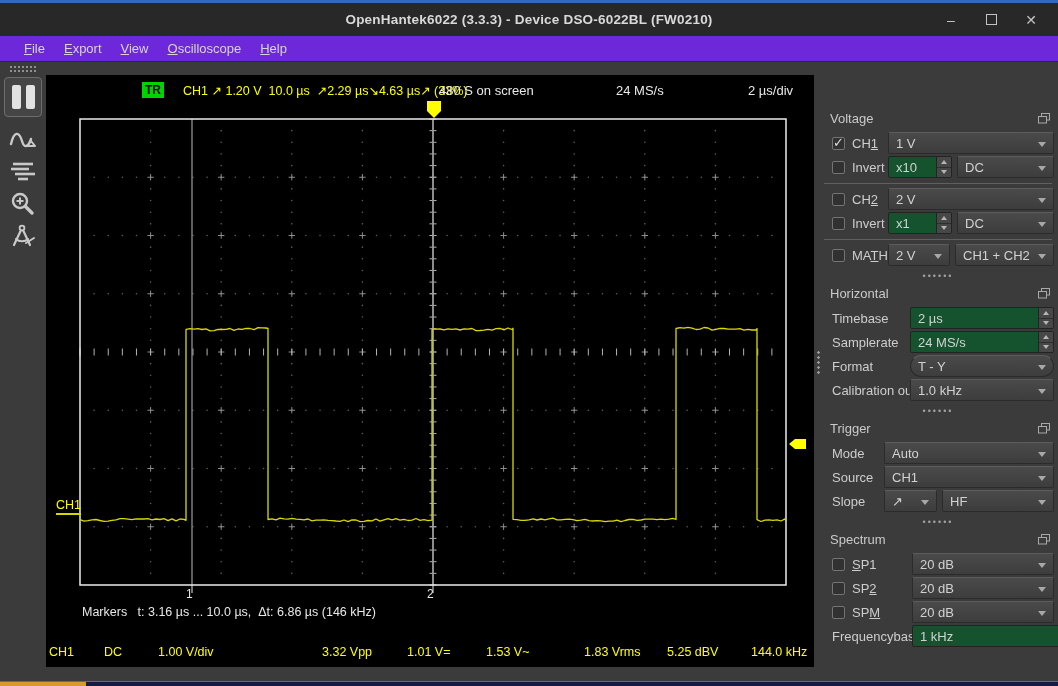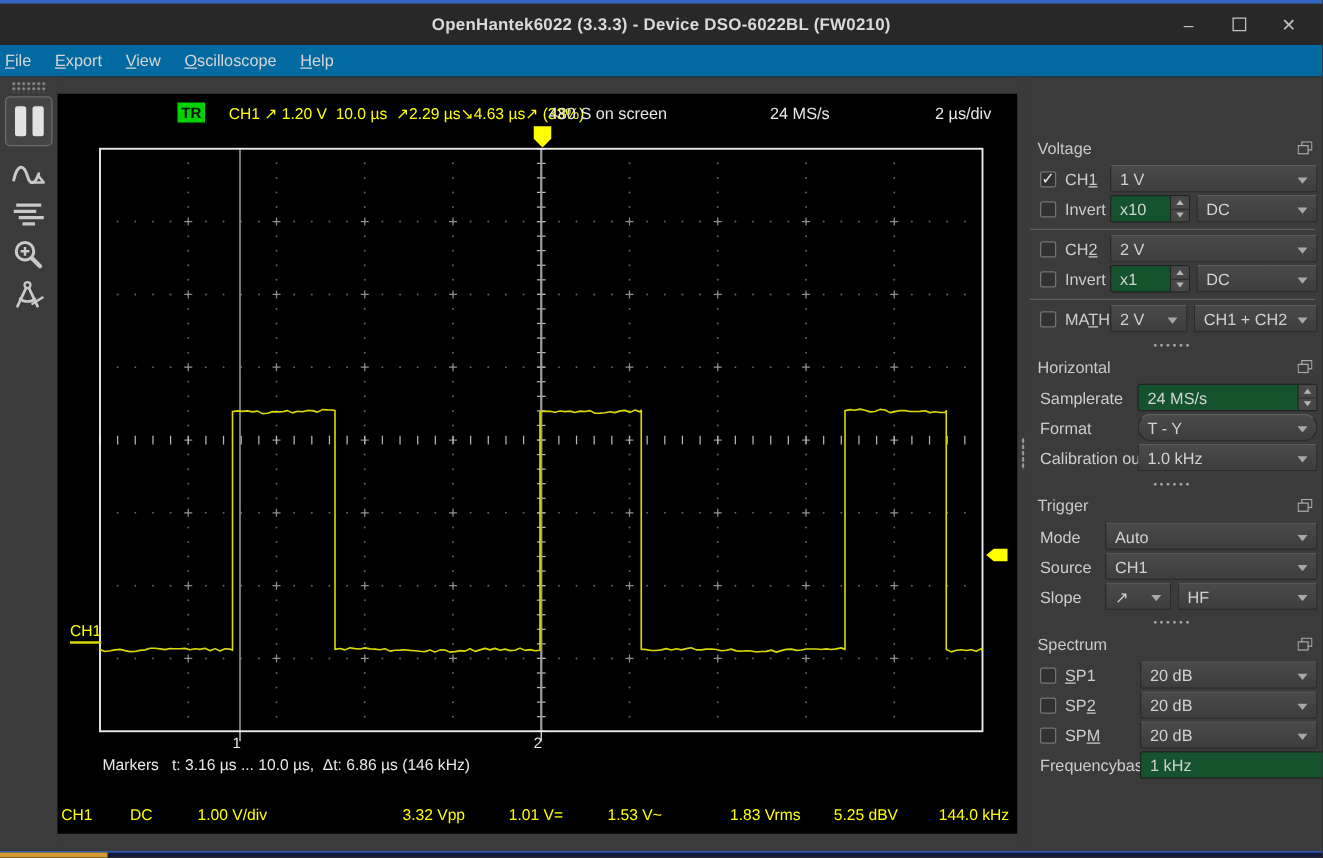--- a/index.html
+++ b/index.html
@@ -14,22 +14,22 @@
 
   
   .titlebar { position:absolute; left:0; top:3px; width:1058px; height:33px; background:#282828;
               display:flex; align-items:center; }
   .title-text { flex:1; text-align:center; color:#d9d9d9; font-size:13.5px; font-weight:bold; letter-spacing:.2px; }
   .winbtns { position:absolute; right:0; top:0; height:33px; display:flex; align-items:center; gap:14px; padding-right:14px; }
   .winbtn { width:26px; height:26px; display:flex; align-items:center; justify-content:center;
             color:#c3c3c3; font-size:14px; cursor:default; }
 
   
-  .menubar { position:absolute; left:0; top:36px; width:1058px; height:26px; background:#0369a1;
-             display:flex; align-items:center; padding-left:4px; border-bottom:1px solid #2a2a2a; }
+  .menubar { position:absolute; left:0; top:36px; width:1058px; height:26px; background:#6d28d9;
+             display:flex; align-items:center; padding-left:24px; border-bottom:1px solid #2a2a2a; }
   .menu-item { color:#d6d6d6; font-size:13px; padding:3px 0; margin-right:19px; }
   .menu-item .k { text-decoration:underline; }
 
   
   .content { position:absolute; left:0; top:62px; width:1058px; height:619px; background:#3b3b3b; display:flex; }
 
   
   .toolbar { width:46px; height:619px; background:#3b3b3b; position:relative; flex:0 0 46px; }
   .grip-dots { position:absolute; left:9px; top:3px; width:28px; height:9px;
     background-image:radial-gradient(#909090 1px, transparent 1.2px); background-size:4px 4px; }
@@ -1031,20 +1031,34 @@
 
       <div class="section-title">
         <span>Horizontal</span>
         <svg width="12" height="11">
             <rect x="3.5" y="0.5" width="8" height="6.5" fill="none" stroke="#a8a8a8"></rect>
             <rect x="0.5" y="3.5" width="8" height="6.5" fill="#3b3b3b" stroke="#a8a8a8"></rect>
           </svg>
       </div>
       <div class="rows">
         <div class="prow">
+          <span class="plabel" style="margin-left:8px;">Timebase</span>
+          <div class="spin abs" style="left:86px; width:144px;">
+              <span>2 µs</span>
+            <span class="spinbtns">
+                <div>
+                  <span class="tri-up"></span>
+                </div>
+                <div>
+                  <span class="tri-dn"></span>
+                </div>
+              </span>
+            </div>
+        </div>
+        <div class="prow">
           <span class="plabel" style="margin-left:8px;">Samplerate</span>
           <div class="spin abs" style="left:86px; width:144px;">
               <span>24 MS/s</span>
             <span class="spinbtns">
                 <div>
                   <span class="tri-up"></span>
                 </div>
                 <div>
                   <span class="tri-dn"></span>
                 </div>

